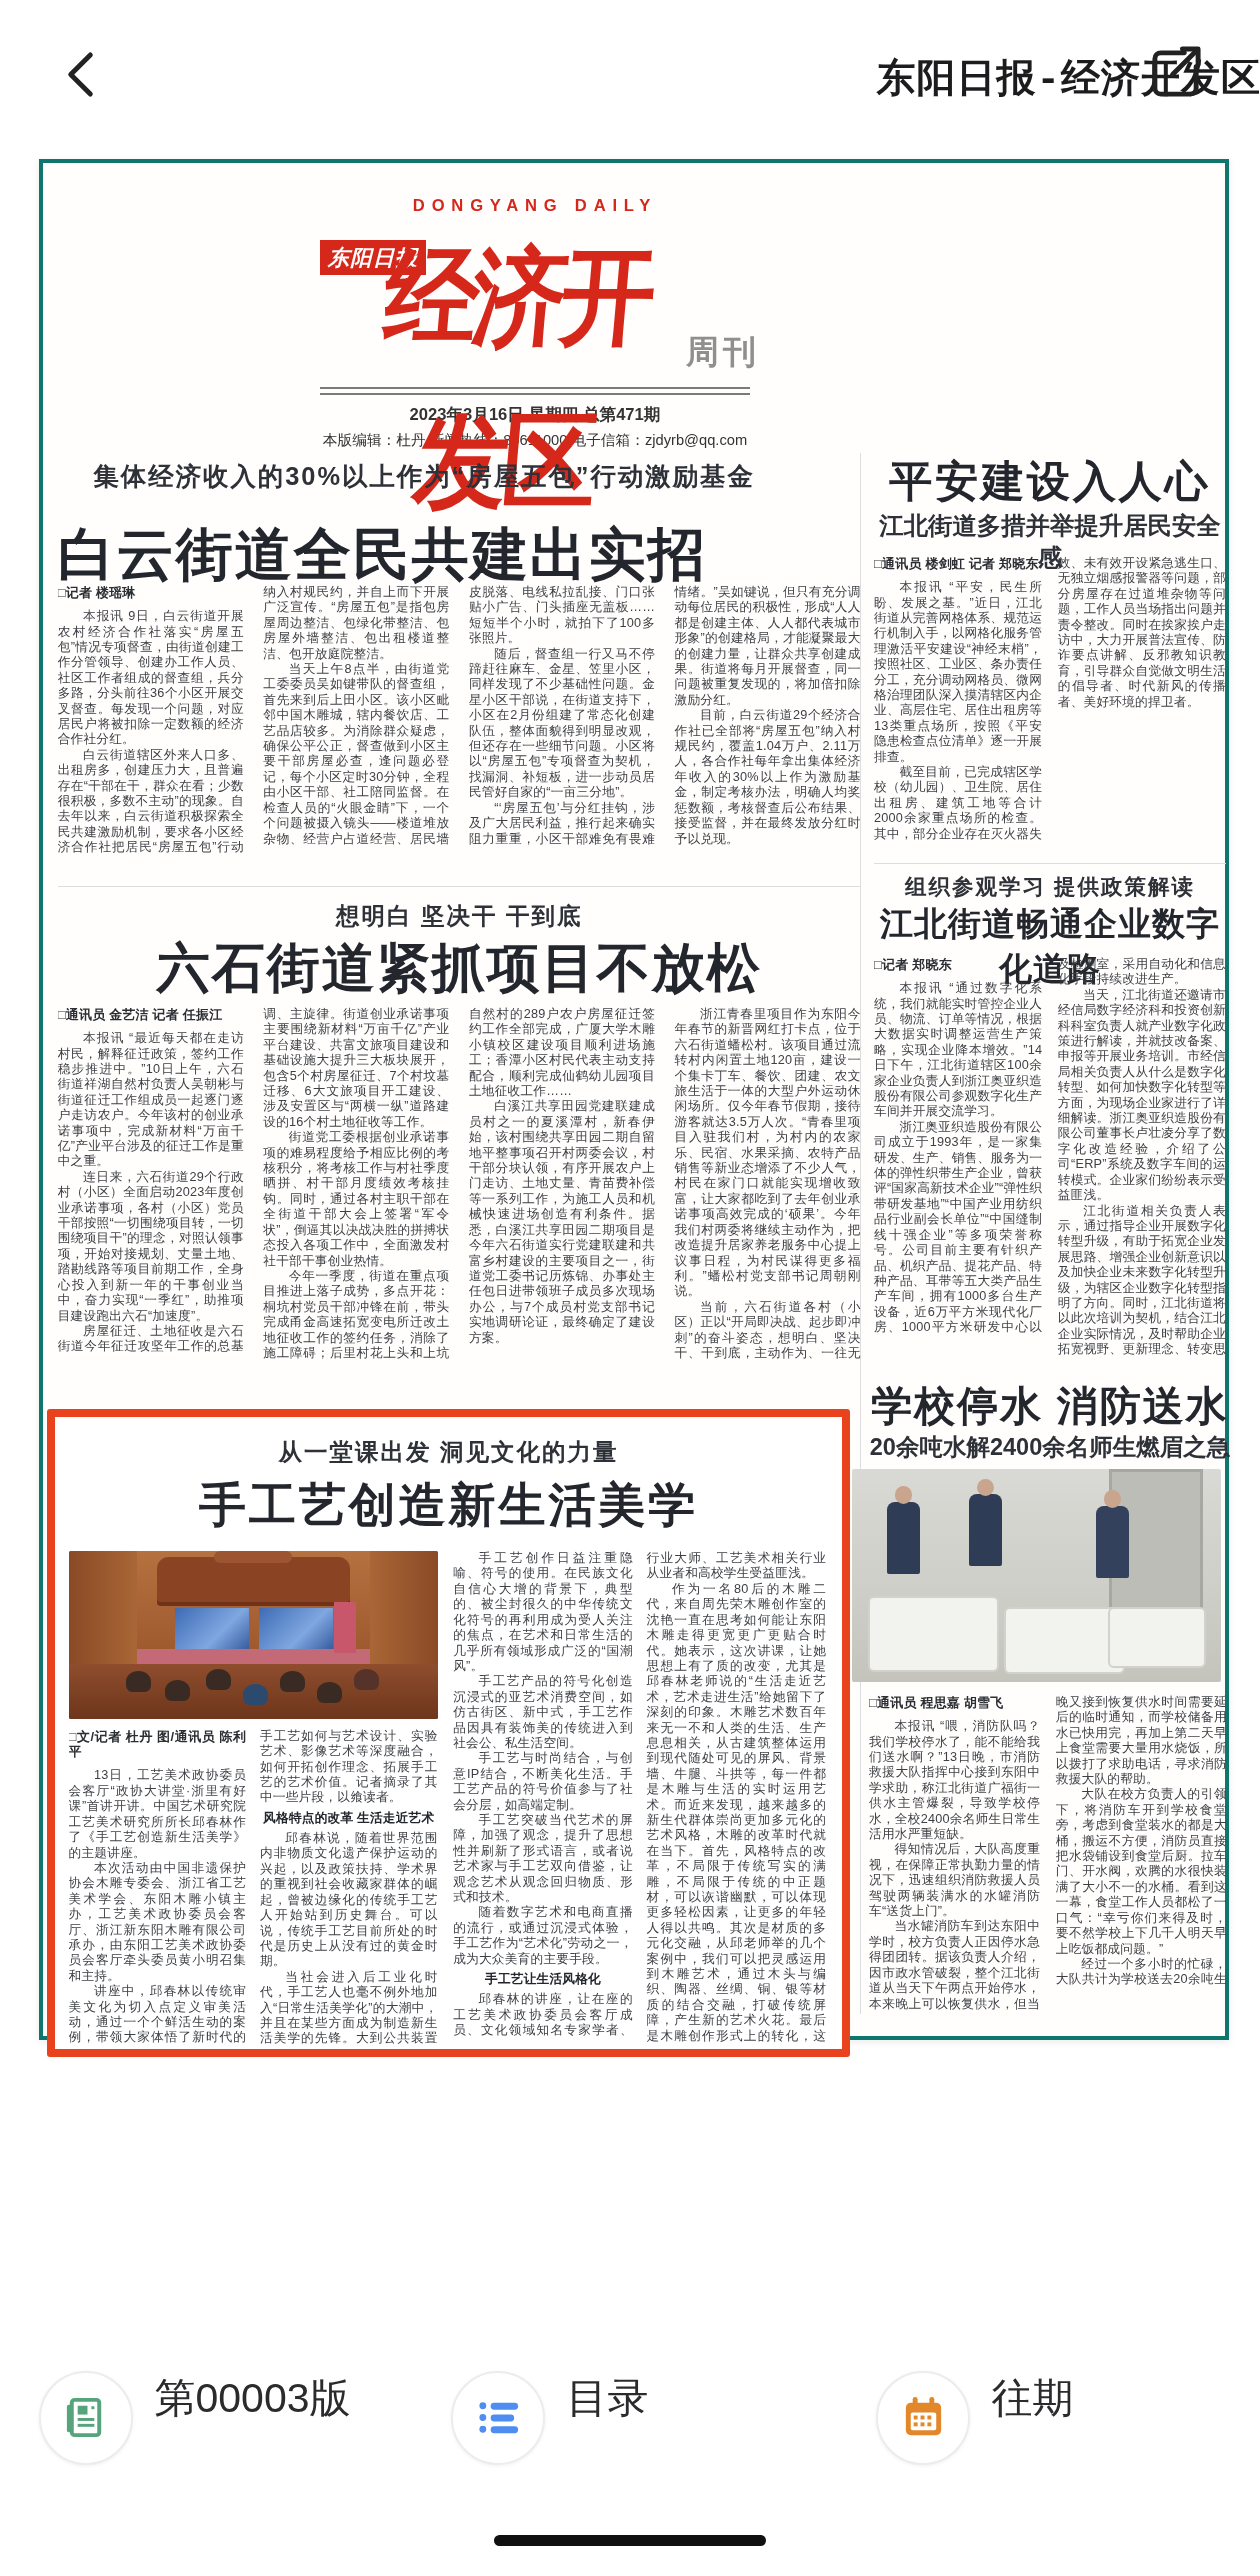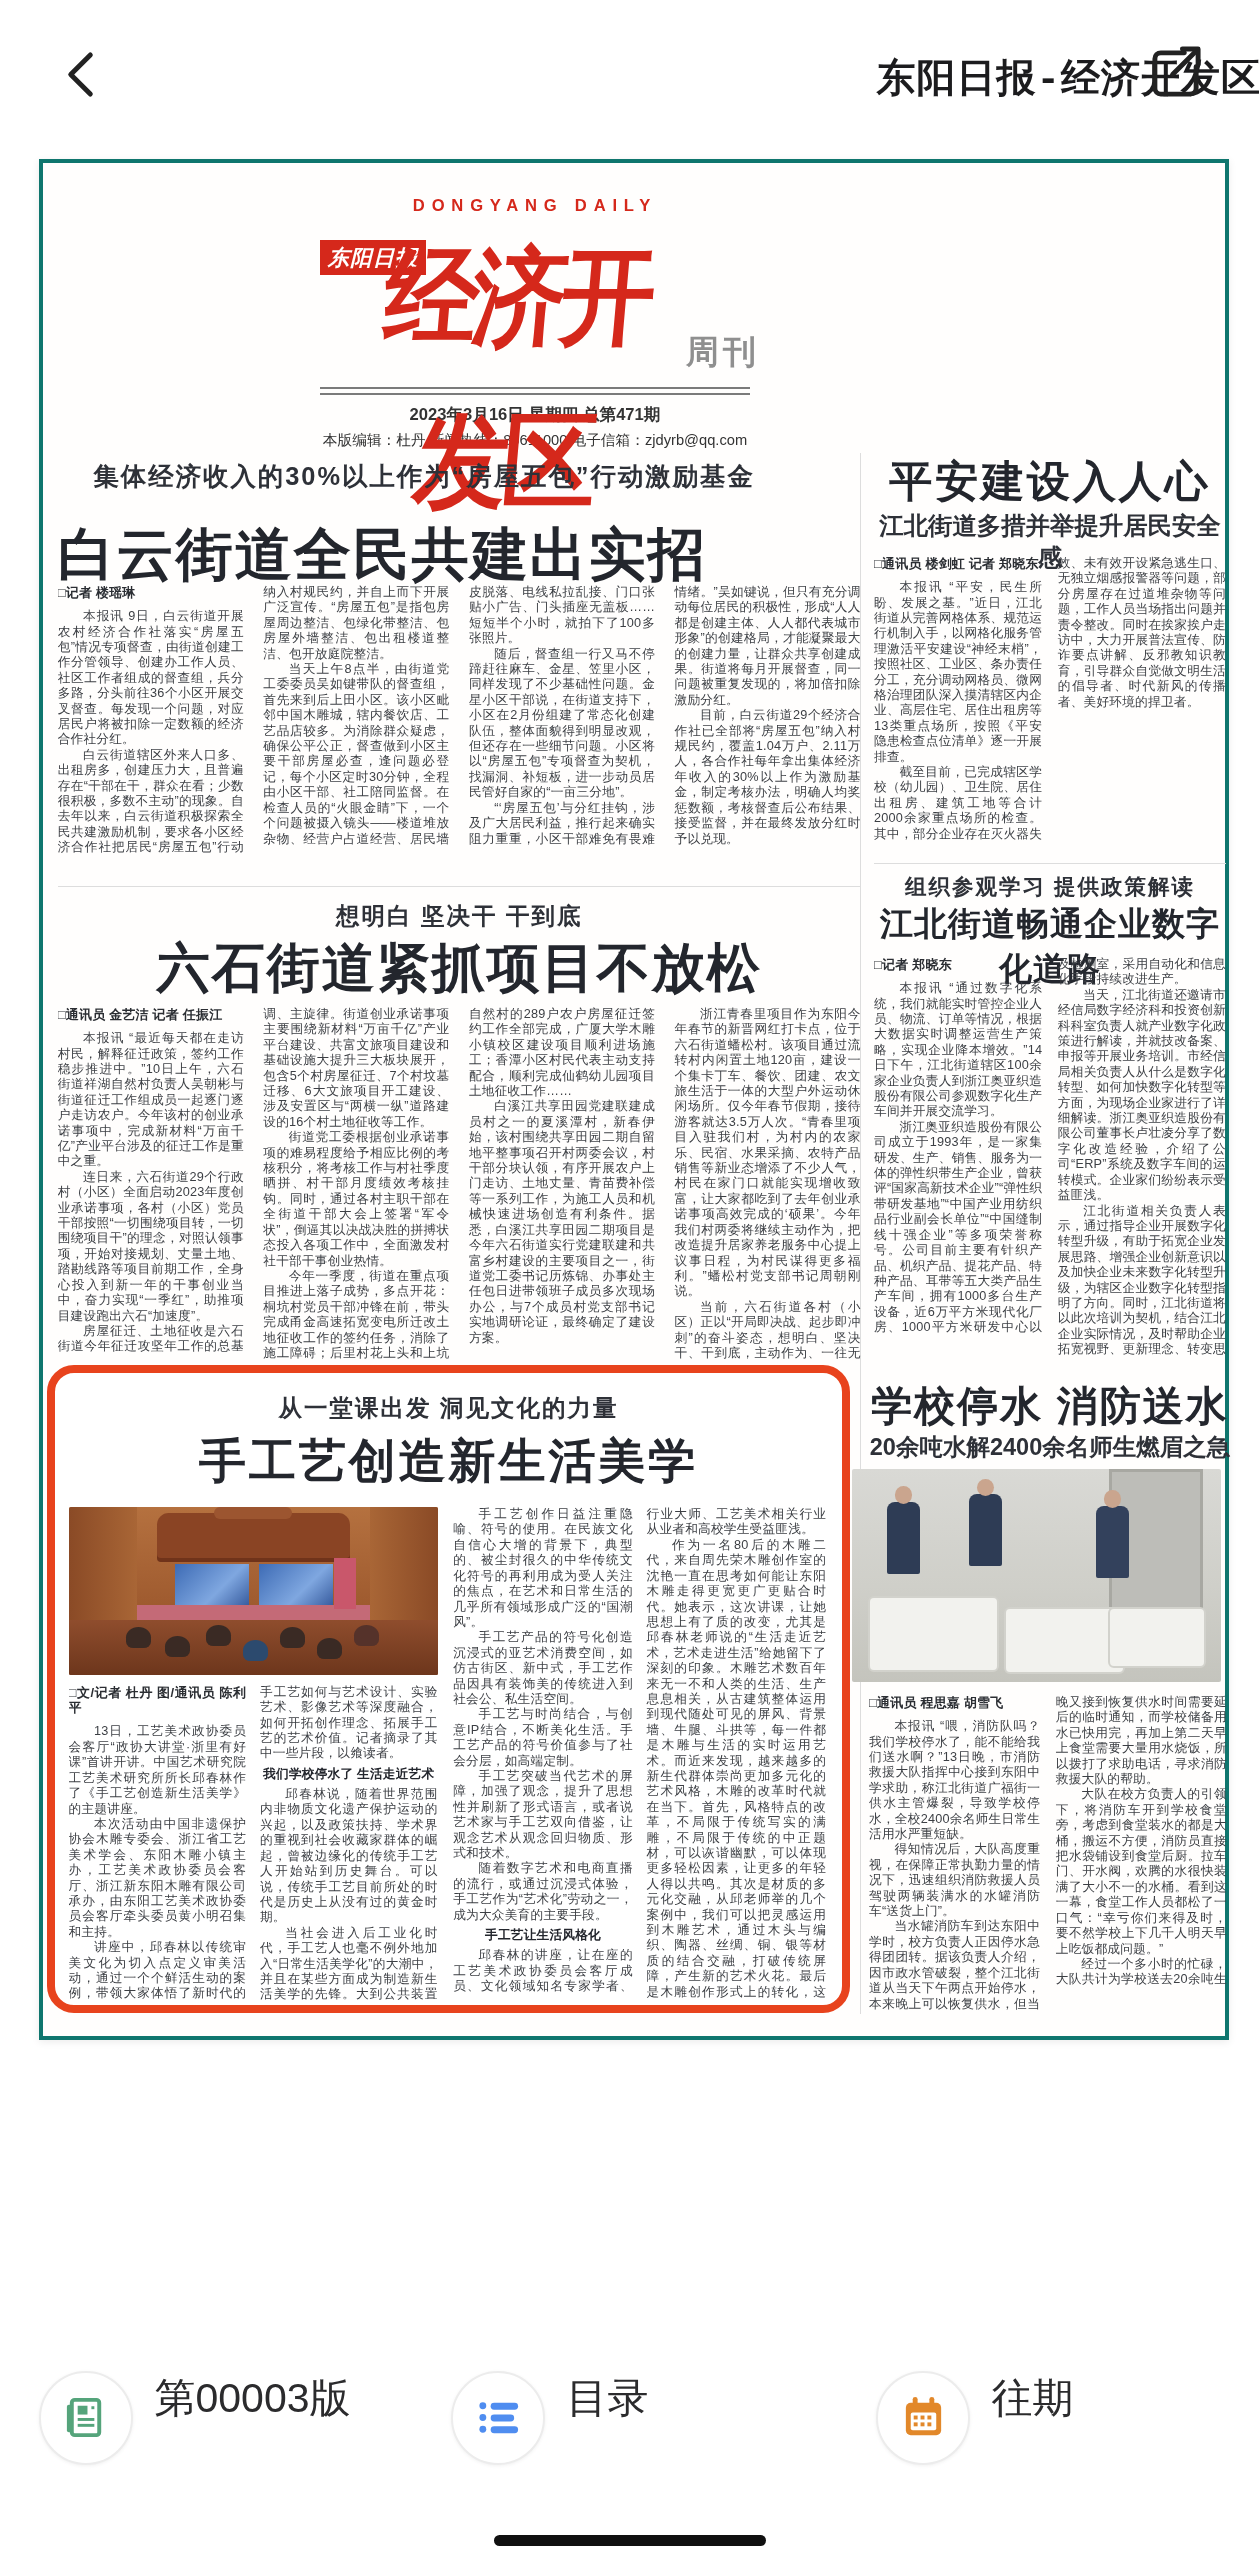--- a/index.html
+++ b/index.html
@@ -43,22 +43,22 @@
   .vrule{position:absolute;width:1px;background:#ddd;}
   
   .a-kicker{position:absolute;left:14.7px;top:297px;width:733px;}
   .a-head{position:absolute;left:14.7px;top:330px;font-size:57px;letter-spacing:2px;margin-top:24px;}
   .a-body{position:absolute;left:14.7px;top:422px;width:803px;height:276px;column-count:4;column-gap:19.5px;}
   
   .b-kicker{position:absolute;left:14.7px;top:737px;width:803px;font-size:23.5px;}
   .b-head{position:absolute;left:14.7px;top:770px;width:803px;text-align:center;font-size:53px;letter-spacing:2px;}
   .b-body{position:absolute;left:14.7px;top:844px;width:803px;height:356px;column-count:4;column-gap:19.5px;}
   
-  .red-box{position:absolute;left:3.9px;top:1202px;width:760px;height:616px;
-           border:8.8px solid #e8431d;border-radius:27px;background:#fff;padding:7.8px 13.7px;}
+  .red-box{position:absolute;left:3.9px;top:1246px;width:760px;height:616px;
+           border:8.8px solid #e8431d;border-radius:3px;background:#fff;padding:7.8px 13.7px;}
   .c-kicker{margin-top:11.7px;font-size:23.5px;}
   .c-head{text-align:center;font-size:47px;letter-spacing:2.9px;margin-top:5.9px;}
   .c-row{display:flex;gap:15.6px;margin-top:13.7px;}
   .c-left{width:369px;}
   .c-right{width:373px;height:504px;column-count:2;column-gap:13.7px;}
   .c-leftbody{margin-top:9.8px;height:322px;column-count:2;column-gap:13.7px;}
   
   .photo1{position:relative;width:369px;height:168px;overflow:hidden;border-radius:2px;
           background:linear-gradient(180deg,#b5713f 0%,#a05c30 55%,#8a4b27 100%);}
   .p1-sidewall{position:absolute;top:0;bottom:0;width:68px;background:linear-gradient(90deg,#8a4a26,#a96636);}
@@ -187,21 +187,21 @@
           <div class="p1-aud" style="left:211px;bottom:27px;"></div>
           <div class="p1-aud" style="left:248px;bottom:15.6px;"></div>
           <div class="p1-aud" style="left:285px;bottom:29px;background:#55322a;"></div>
         </div>
         <div class="bodyflow c-leftbody">
           <div class="byline">□文/记者 杜丹  图/通讯员 陈利平</div>
           <div>
               <p>13日，工艺美术政协委员会客厅“政协大讲堂·浙里有好课”首讲开讲。中国艺术研究院工艺美术研究所所长邱春林作了《手工艺创造新生活美学》的主题讲座。</p>
               <p>本次活动由中国非遗保护协会木雕专委会、浙江省工艺美术学会、东阳木雕小镇主办，工艺美术政协委员会客厅、浙江新东阳木雕有限公司承办，由东阳工艺美术政协委员会客厅牵头委员黄小明召集和主持。</p>
               <p>讲座中，邱春林以传统审美文化为切入点定义审美活动，通过一个个鲜活生动的案例，带领大家体悟了新时代的手工艺如何与艺术设计、实验艺术、影像艺术等深度融合，如何开拓创作理念、拓展手工艺的艺术价值。记者摘录了其中一些片段，以飨读者。</p>
-              <p class="subhead">我们学校停水了 生活走近艺术</p>
+              <p class="subhead">风格特点的改革 生活走近艺术</p>
               <p>邱春林说，随着世界范围内非物质文化遗产保护运动的兴起，以及政策扶持、学术界的重视到社会收藏家群体的崛起，曾被边缘化的传统手工艺人开始站到历史舞台。可以说，传统手工艺目前所处的时代是历史上从没有过的黄金时期。</p>
               <p>当社会进入后工业化时代，手工艺人也毫不例外地加入“日常生活美学化”的大潮中，并且在某些方面成为制造新生活美学的先锋。大到公共装置艺术、室内壁画，小至服装服饰、茶具、文具、香具、香包等，不论是物品，还是手工艺数字化影像，都具有艺术美的感性形式。</p>
             </div>
         </div>
       </div>
       <div class="bodyflow c-right">
         <div>
             <p>手工艺创作日益注重隐喻、符号的使用。在民族文化自信心大增的背景下，典型的、被尘封很久的中华传统文化符号的再利用成为受人关注的焦点，在艺术和日常生活的几乎所有领域形成广泛的“国潮风”。</p>
             <p>手工艺产品的符号化创造沉浸式的亚艺术消费空间，如仿古街区、新中式，手工艺作品因具有装饰美的传统进入到社会公、私生活空间。</p>
             <p>手工艺与时尚结合，与创意IP结合，不断美化生活。手工艺产品的符号价值参与了社会分层，如高端定制。</p>

